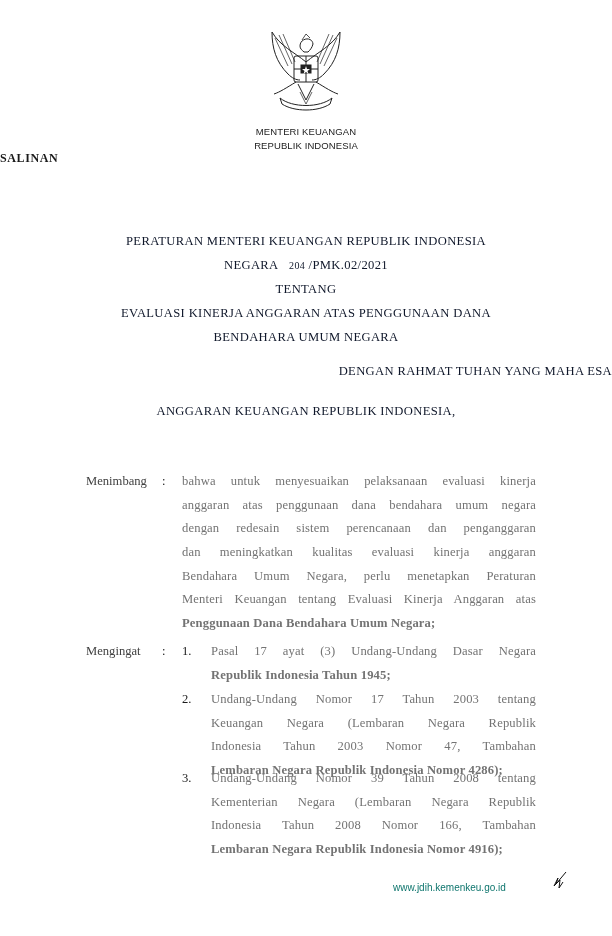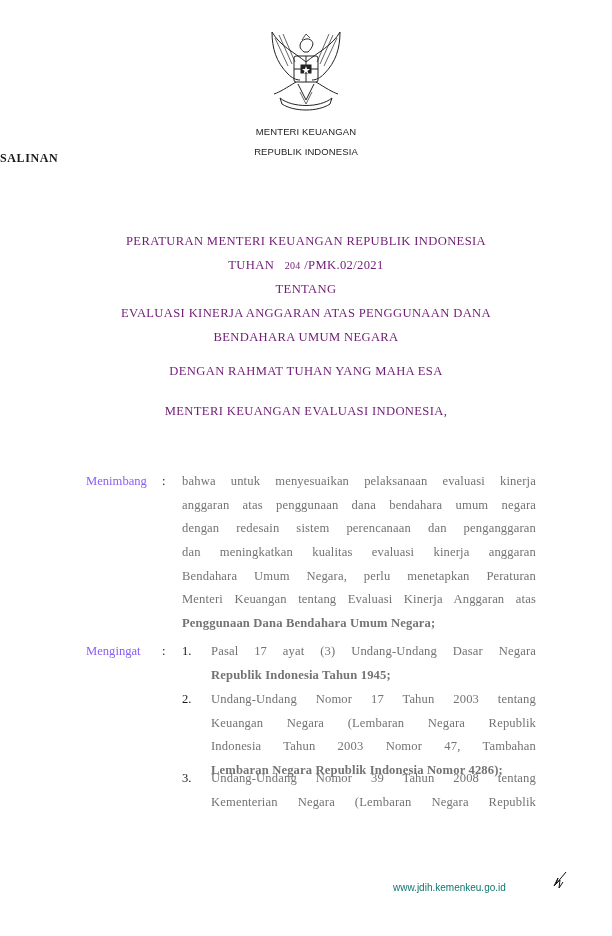--- a/index.html
+++ b/index.html
@@ -5,22 +5,22 @@
     html, body { margin: 0; padding: 0; background: #ffffff; }
     body { width: 612px; height: 936px; position: relative; overflow: hidden;
            font-family: "DejaVu Serif", "Liberation Serif", serif; color: #1a1a1a; }
     .page { position: absolute; left: 0; top: 0; width: 520px; height: 936px; background: #fff; }
     .emblem { position: absolute; left: 266px; top: 22px; width: 80px; height: 96px; }
     .ministry { position: absolute; left: 0; width: 612px; text-align: center;
                 font-family: "Liberation Sans", sans-serif; font-size: 9.5px; letter-spacing: 0.1px; color: #222; }
     .salinan { position: absolute; left: 0; width: 612px; top: 151px;
                font-family: "Liberation Serif", serif; font-weight: bold; font-size: 12px; letter-spacing: 0.6px; }
     .center-line { position: absolute; left: 0; width: 612px; text-align: center;
-                   font-family: "Liberation Serif", serif; font-size: 12.6px; letter-spacing: 0.35px; color: #701a75; }
-    .label { position: absolute; font-family: "Liberation Serif", serif; font-size: 12.6px; color: #8b5cf6; }
+                   font-family: "Liberation Serif", serif; font-size: 12.6px; letter-spacing: 0.35px; color: #0f172a; }
+    .label { position: absolute; font-family: "Liberation Serif", serif; font-size: 12.6px; color: #404040; }
     .colon { position: absolute; font-family: "Liberation Serif", serif; font-size: 12.6px; }
     .para { position: absolute; left: 211px; width: 325px; font-family: "Liberation Serif", serif;
             font-size: 12.6px; line-height: 23.7px; text-align: justify; color: #737373; letter-spacing: 0.15px; }
     .para .ln { display: block; text-align: justify; text-align-last: justify; height: 23.7px; white-space: nowrap; overflow: visible; }
     .para .ln.last { text-align-last: left; font-weight: bold; }
     .num { position: absolute; left: 182px; font-family: "Liberation Serif", serif; font-size: 12.6px; }
     .footer-link { position: absolute; left: 393px; top: 882px; font-family: "Liberation Sans", sans-serif;
                    font-size: 10px; color: #0f766e; text-decoration: none; }
     .paraf { position: absolute; left: 550px; top: 870px; width: 20px; height: 22px; }
   </style>
@@ -48,33 +48,33 @@
 
       <path d="M30 60 C20 66 14 70 8 72 M50 60 C60 66 66 70 72 72"></path>
       <path d="M32 62 L40 78 L48 62"></path>
       <path d="M34 70 L40 82 L46 70" stroke-width="0.7"></path>
 
       <path d="M14 76 C26 86 54 86 66 76 L64 82 C52 90 28 90 16 82 Z"></path>
     </g>
   </svg>
 
   <div class="ministry" style="top:126px;">MENTERI KEUANGAN</div>
-  <div class="ministry" style="top:146px;">REPUBLIK INDONESIA</div>
+  <div class="ministry" style="top:140px;">REPUBLIK INDONESIA</div>
   <div class="salinan">SALINAN</div>
 
   <div class="center-line" style="top:234px;">PERATURAN MENTERI KEUANGAN REPUBLIK INDONESIA</div>
   <div class="center-line" style="top:258px;">
-    <span>TUHAN</span>&nbsp;&nbsp;&nbsp;<span style="font-size:10px;">204</span>&nbsp;<span>/PMK.02/2021</span>
+    <span>NEGARA</span>&nbsp;&nbsp;&nbsp;<span style="font-size:10px;">204</span>&nbsp;<span>/PMK.02/2021</span>
   </div>
   <div class="center-line" style="top:282px;">TENTANG</div>
   <div class="center-line" style="top:306px;">EVALUASI KINERJA ANGGARAN ATAS PENGGUNAAN DANA</div>
   <div class="center-line" style="top:330px;">BENDAHARA UMUM NEGARA</div>
 
-  <div class="center-line" style="top:364px;">DENGAN RAHMAT TUHAN YANG MAHA ESA</div>
-  <div class="center-line" style="top:404px;">MENTERI KEUANGAN EVALUASI INDONESIA,</div>
+  <div class="center-line" style="top:364px;text-align:right;">DENGAN RAHMAT TUHAN YANG MAHA ESA</div>
+  <div class="center-line" style="top:404px;">ANGGARAN KEUANGAN REPUBLIK INDONESIA,</div>
 
   <div class="label" style="left:86px; top:474px;">Menimbang</div>
   <div class="colon" style="left:162px; top:474px;">:</div>
   <div class="para" style="left:182px; width:354px; top:470px;">
     <span class="ln">bahwa untuk menyesuaikan pelaksanaan evaluasi kinerja</span>
     <span class="ln">anggaran atas penggunaan dana bendahara umum negara</span>
     <span class="ln">dengan redesain sistem perencanaan dan penganggaran</span>
     <span class="ln">dan meningkatkan kualitas evaluasi kinerja anggaran</span>
     <span class="ln">Bendahara Umum Negara, perlu menetapkan Peraturan</span>
     <span class="ln">Menteri Keuangan tentang Evaluasi Kinerja Anggaran atas</span>
@@ -95,19 +95,21 @@
     <span class="ln">Undang-Undang Nomor 17 Tahun 2003 tentang</span>
     <span class="ln">Keuangan Negara (Lembaran Negara Republik</span>
     <span class="ln">Indonesia Tahun 2003 Nomor 47, Tambahan</span>
     <span class="ln last">Lembaran Negara Republik Indonesia Nomor 4286);</span>
   </div>
 
   <div class="num" style="top:771px;">3.</div>
   <div class="para" style="top:767px;">
     <span class="ln">Undang-Undang Nomor 39 Tahun 2008 tentang</span>
     <span class="ln">Kementerian Negara (Lembaran Negara Republik</span>
+    <span class="ln">Indonesia Tahun 2008 Nomor 166, Tambahan</span>
+    <span class="ln last">Lembaran Negara Republik Indonesia Nomor 4916);</span>
   </div>
 
   <a class="footer-link">www.jdih.kemenkeu.go.id</a>
   <svg class="paraf" viewBox="0 0 20 22">
     <path d="M16 2 L6 14 L8 8 L4 16 L10 10 L9 18 L13 12" fill="none" stroke="#111" stroke-width="1"></path>
   </svg>
 </div>
 
 </body></html>

